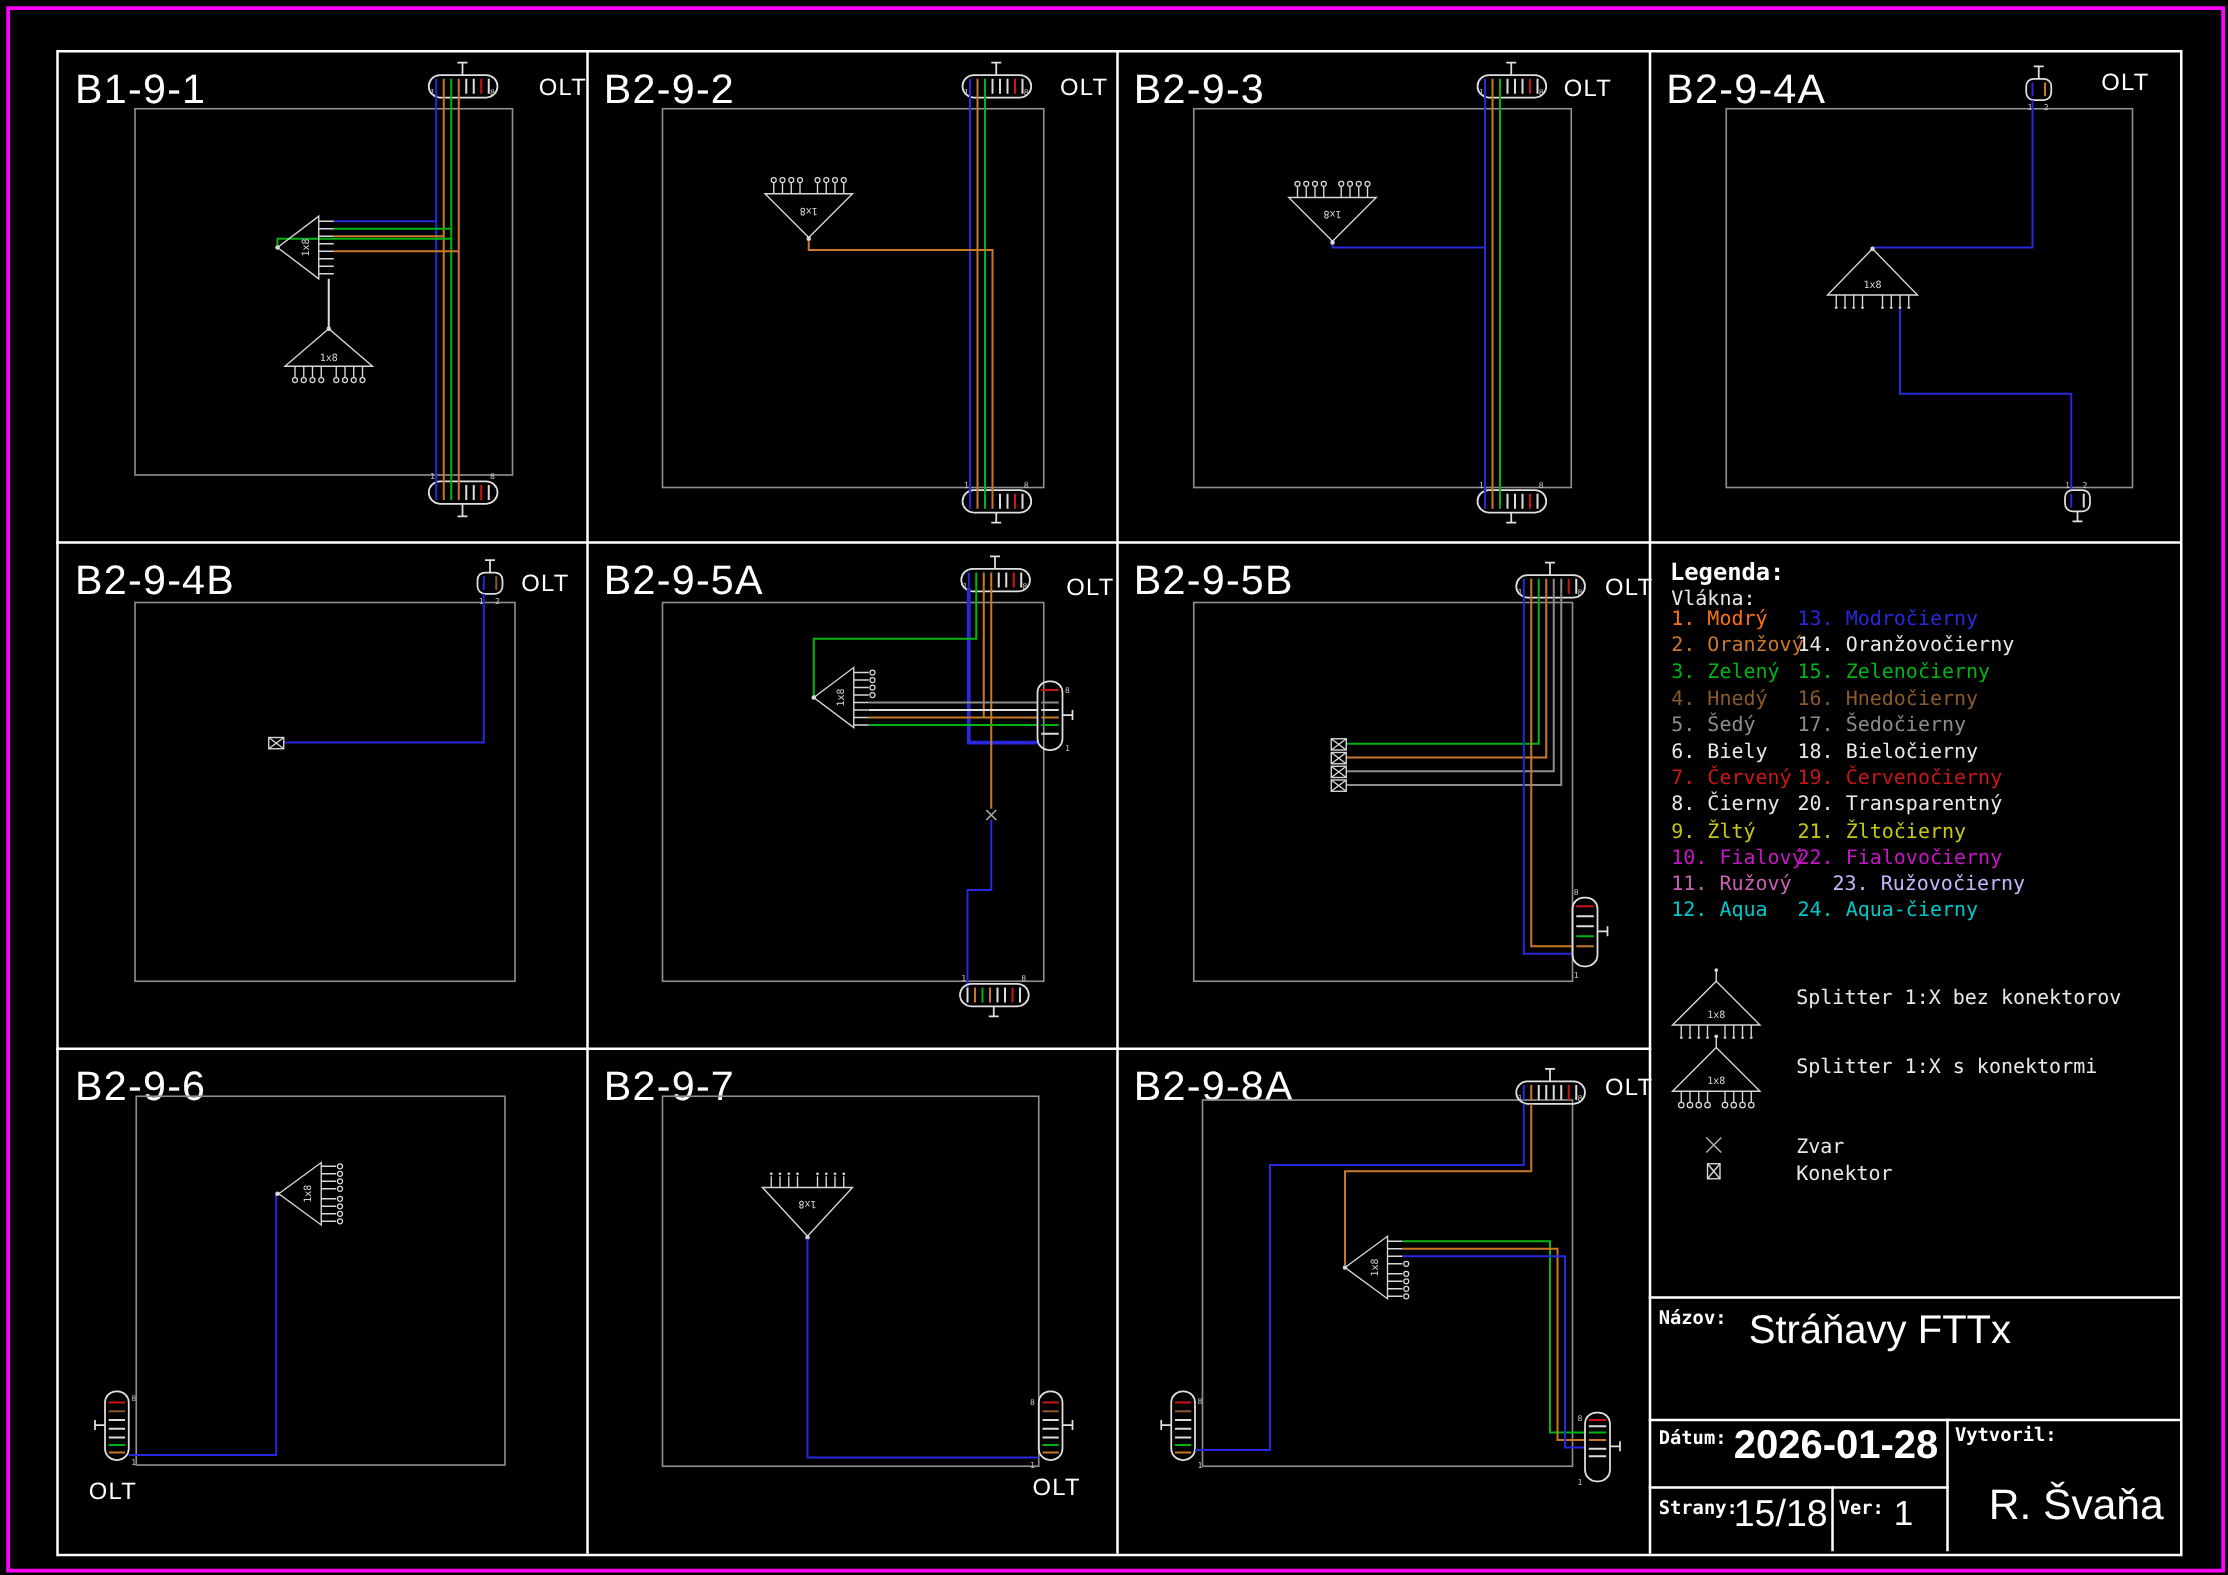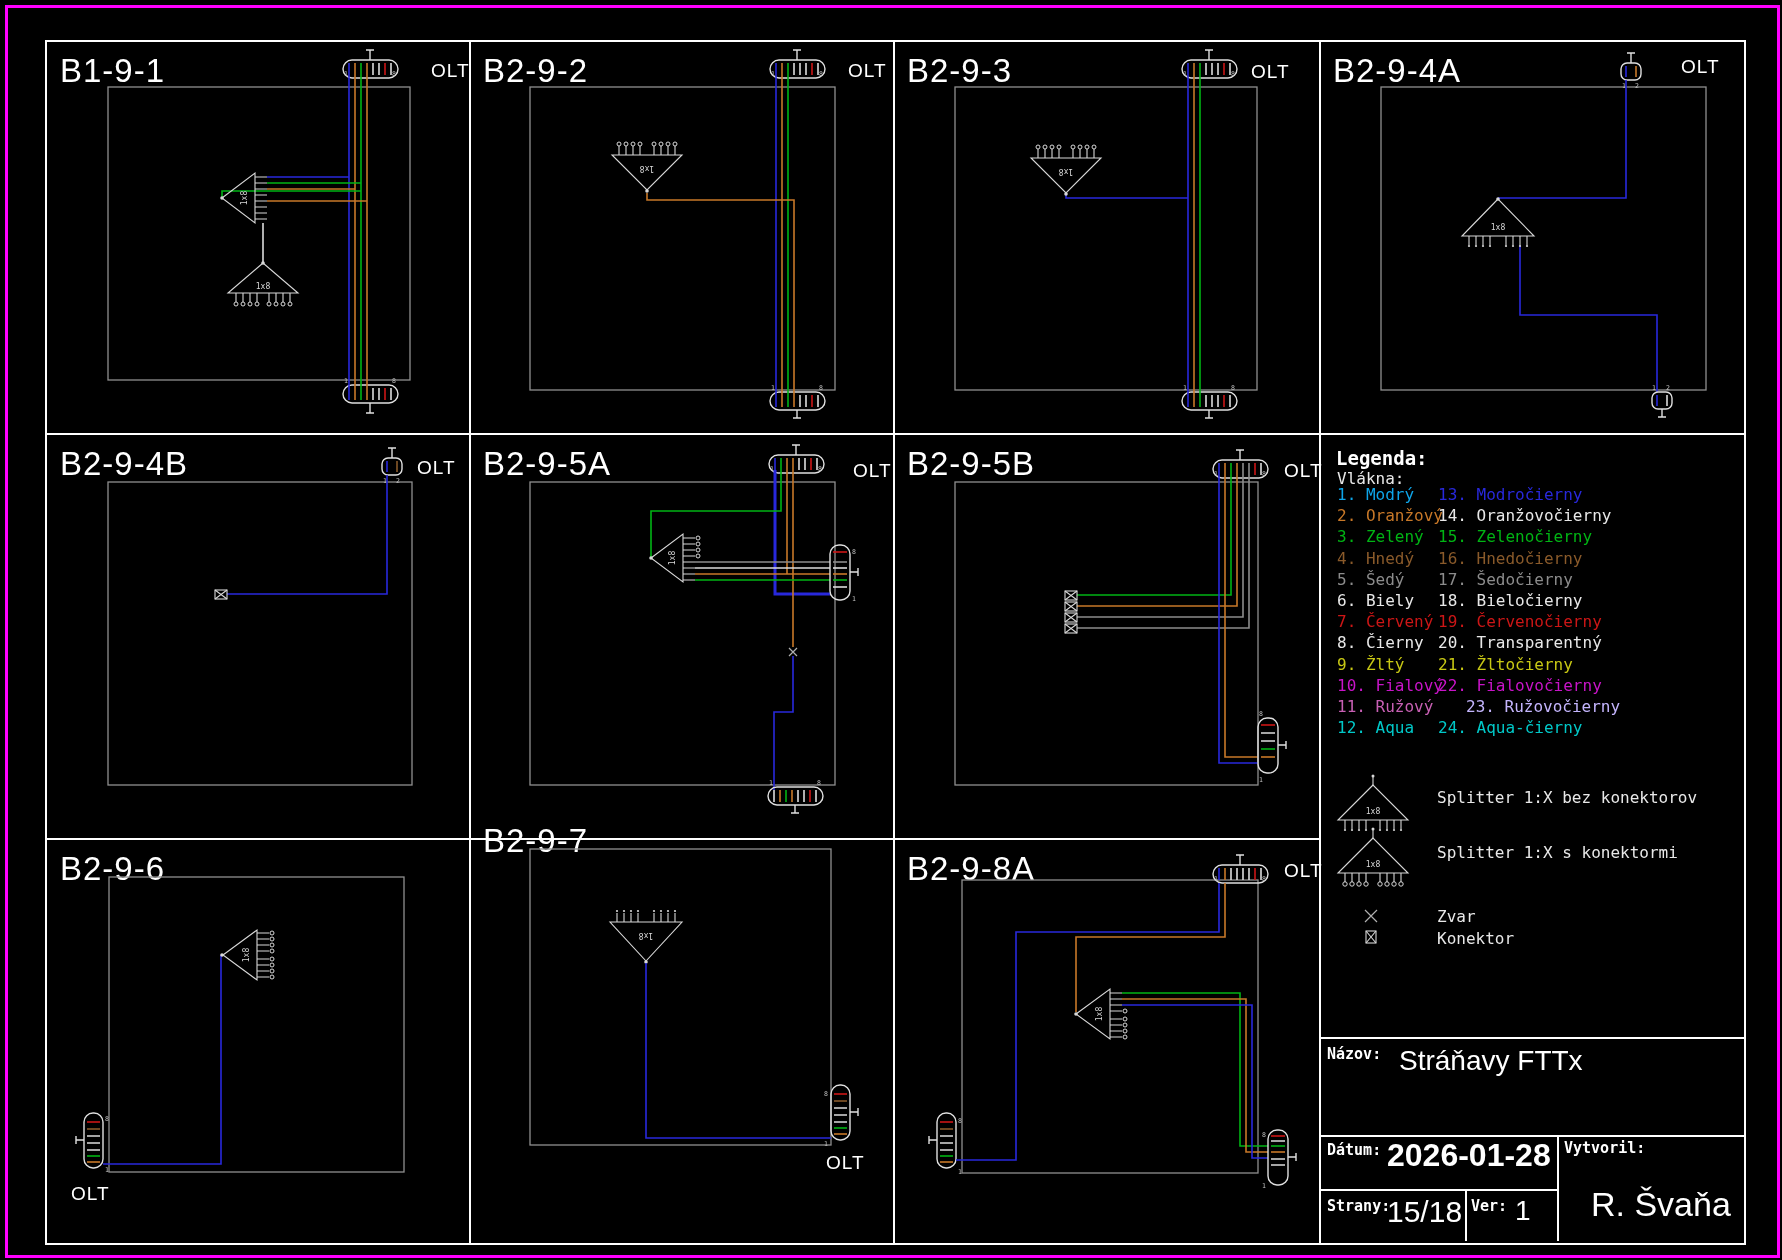--- a/index.html
+++ b/index.html
@@ -430,21 +430,21 @@
           <circle class="oc" cx="226" cy="113" r="2"></circle>
         <circle class="oc" cx="226" cy="121" r="2"></circle>
           <circle class="oc" cx="226" cy="127" r="2"></circle>
         <circle class="oc" cx="226" cy="133" r="2"></circle>
           <circle class="oc" cx="226" cy="139" r="2"></circle>
         <text class="svgt" text-anchor="middle" transform="translate(203 117) rotate(-90)">1x8</text>
       </g>
     </svg>
   </div>
 
-  <div class="panel" style="left:469px;top:810px;width:424px;height:405px;">
+  <div class="panel" style="left:469px;top:838px;width:424px;height:405px;">
     <div class="ptitle">B2-9-7</div>
     <div class="olt" style="left:357px;top:342px;">OLT</div>
     <svg width="424" height="405" viewBox="0 0 424 405">
       <rect class="bx" x="61" y="39" width="301" height="296"></rect>
       <g>
         <path class="spl" d="M141 112H213L177 151Z"></path>
         <path class="spl" d="M148 112v-9M155 112v-9M162 112v-9M169 112v-9M185 112v-9M192 112v-9M199 112v-9M206 112v-9"></path>
         <circle class="dot" cx="148" cy="101" r="1.1"></circle>
           <circle class="dot" cx="155" cy="101" r="1.1"></circle>
         <circle class="dot" cx="162" cy="101" r="1.1"></circle>
@@ -527,21 +527,21 @@
         <text class="n" x="369" y="299">8</text>
           <text class="n" x="369" y="350">1</text>
       </g>
     </svg>
   </div>
 
   <div class="panel" style="left:1319px;top:433px;width:425px;height:754px;">
     <div class="lhead">Legenda:</div>
     <div class="lsub">Vlákna:</div>
     <div class="fibers">
-      <span style="color: #0ea5e9;">1. Modrý</span>
+      <span style="color: #f97316;">1. Modrý</span>
       <span style="color: rgb(200, 120, 40);">2. Oranžový</span>
       <span style="color: rgb(0, 180, 20);">3. Zelený</span>
       <span style="color: rgb(138, 90, 42);">4. Hnedý</span>
       <span style="color: rgb(140, 140, 140);">5. Šedý</span>
       <span style="color: rgb(232, 232, 232);">6. Biely</span>
       <span style="color: rgb(204, 22, 22);">7. Červený</span>
       <span style="color: rgb(232, 232, 232);">8. Čierny</span>
       <span style="color: rgb(200, 200, 20);">9. Žltý</span>
       <span style="color: rgb(200, 20, 200);">10. Fialový</span>
       <span style="color: rgb(200, 96, 180);">11. Ružový</span>
@@ -599,21 +599,21 @@
       </g>
     </svg>
     <div class="ltext" style="top:355px;">Splitter 1:X bez konektorov</div>
     <div class="ltext" style="top:410px;">Splitter 1:X s konektormi</div>
     <div class="ltext" style="top:474px;">Zvar</div>
     <div class="ltext" style="top:496px;">Konektor</div>
   </div>
 
   <div class="panel" style="left:1319px;top:1037px;width:425px;height:206px;">
     <div class="tb-label" style="left:8px;top:8px;">Názov:</div>
-    <div class="tb-big" style="left:80px;top:8px;font-size:28px;">Stráňavy FTTx</div>
+    <div class="tb-big" style="left:80px;top:8px;font-size:32px;">Stráňavy FTTx</div>
     <div class="tb-label" style="left:8px;top:104px;">Dátum:</div>
     <div class="tb-big" style="left:68px;top:100px;font-size:32px;font-weight:bold;">2026-01-28</div>
     <div class="tb-label" style="left:245px;top:102px;">Vytvoril:</div>
     <div class="tb-big" style="left:272px;top:148px;font-size:34px;">R. Švaňa</div>
     <div class="tb-label" style="left:8px;top:160px;">Strany:</div>
     <div class="tb-big" style="left:68px;top:158px;font-size:30px;">15/18</div>
     <div class="tb-label" style="left:152px;top:160px;">Ver:</div>
     <div class="tb-big" style="left:196px;top:158px;font-size:28px;">1</div>
   </div>
 </div>

